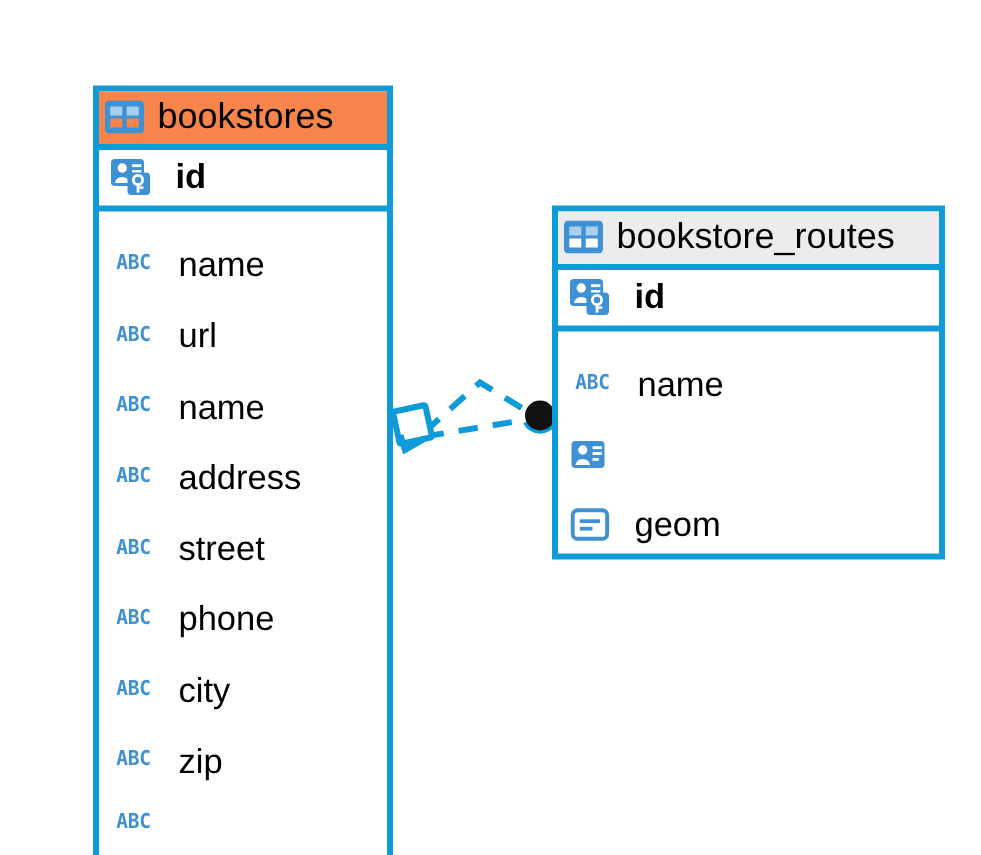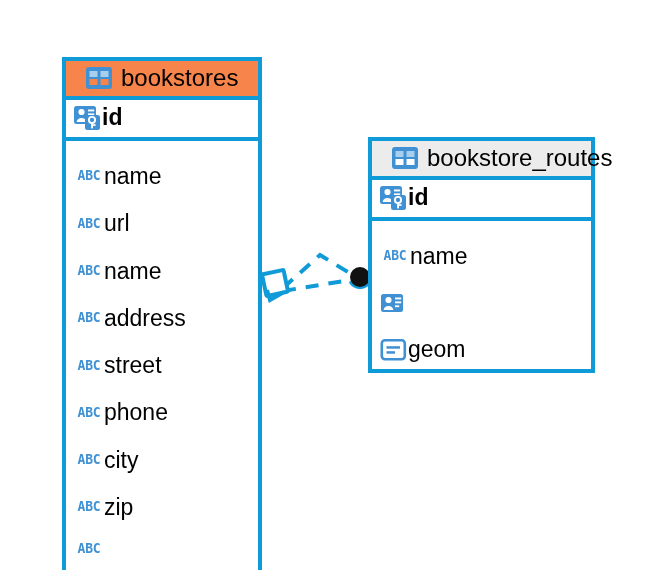--- a/index.html
+++ b/index.html
@@ -14,34 +14,34 @@
   
   .entity{
     position:absolute;
     background:#ffffff;
     border:4px solid var(--blue,#0f9bd7);
     box-sizing:border-box;
   }
   .ent-header{
     display:flex;align-items:center;
     gap:9px;
-    padding:4px 8px 5px 20px;
+    padding:4px 8px 5px 4px;
     font-size:24px;
     color:#000000;
     line-height:1.08;
     white-space:nowrap;
   }
   .ent-header.orange{background:#f7844a;}
   .ent-header.gray{background:#ececec;}
 
   .pk-band{border-top:4px solid var(--blue,#0f9bd7);border-bottom:4px solid var(--blue,#0f9bd7);}
 
   .field{
     display:flex;align-items:center;
-    gap:0;
+    gap:15px;
     padding:20px 8px 2px 8px;
     font-size:23px;
     color:#000000;
     line-height:1.1;
     white-space:nowrap;
   }
   .field.pk{font-weight:bold;padding-top:5px;padding-bottom:6px;}
   .field-list{padding-top:3px;padding-bottom:4px;}
 
   .ficon{flex:0 0 auto;display:inline-flex;align-items:center;justify-content:center;}
@@ -157,21 +157,21 @@
             <rect x="1.8" y="2.2" width="23" height="19" rx="3.2" fill="#ffffff" stroke="#3f91d4" stroke-width="2.6"></rect>
             <rect x="6.5" y="8.2" width="13.5" height="2.5" fill="#3f91d4"></rect>
             <rect x="6.5" y="13.2" width="8.5" height="2.5" fill="#3f91d4"></rect>
           </svg>
         </span>
         <span>geom</span>
       </div>
     </div>
   </div>
 
-  <div class="entity" id="ent-routes" style="left:368px;top:137px;width:227px;">
+  <div class="entity" id="ent-routes" style="left:368px;top:137px;width:262px;">
 
     <div class="ent-header gray">
       <span class="ficon">
         <svg width="26" height="22" viewBox="0 0 26 22">
           <rect x="0" y="0" width="26" height="22" rx="3" fill="#3f91d4"></rect>
           <rect x="3.5" y="4" width="8" height="6" fill="#a9cfee"></rect>
           <rect x="14.5" y="4" width="8" height="6" fill="#a9cfee"></rect>
           <rect x="3.5" y="12" width="8" height="6" fill="#ffffff"></rect>
           <rect x="14.5" y="12" width="8" height="6" fill="#ffffff"></rect>
         </svg>

